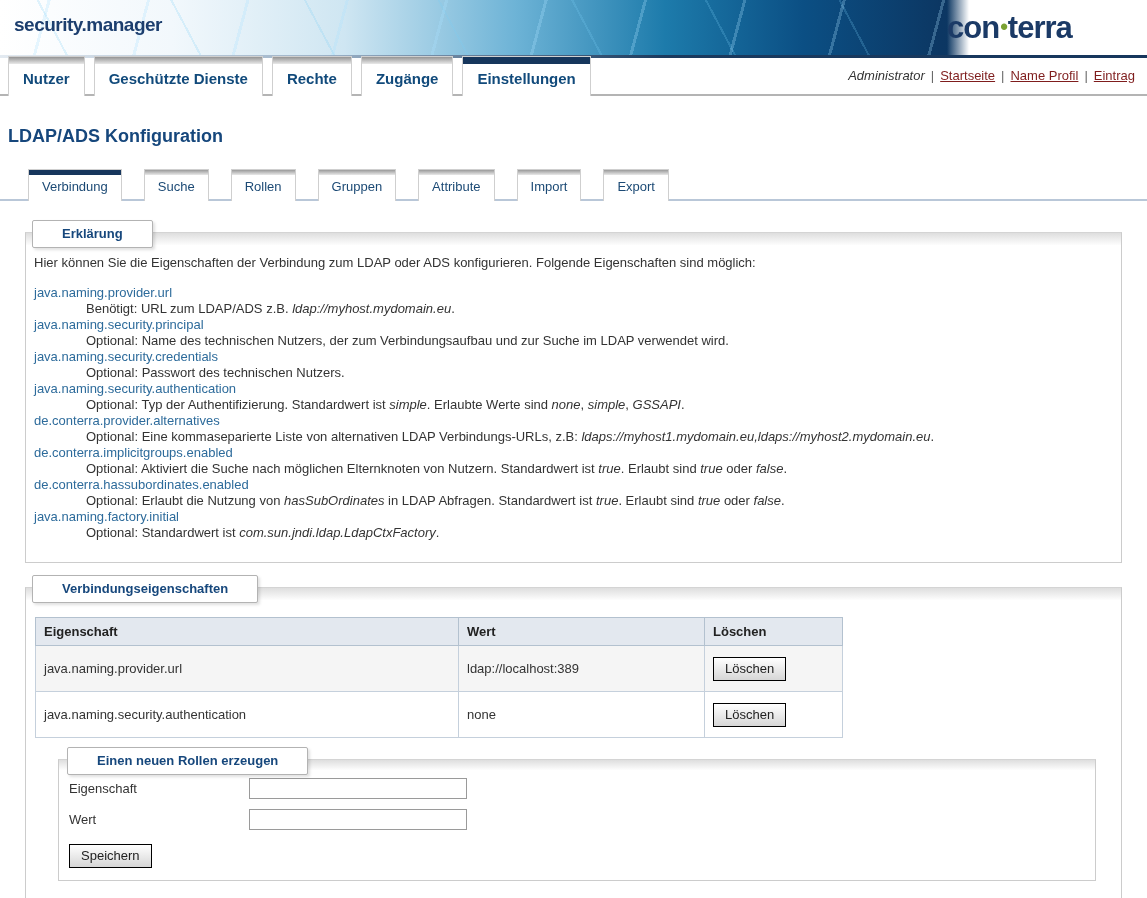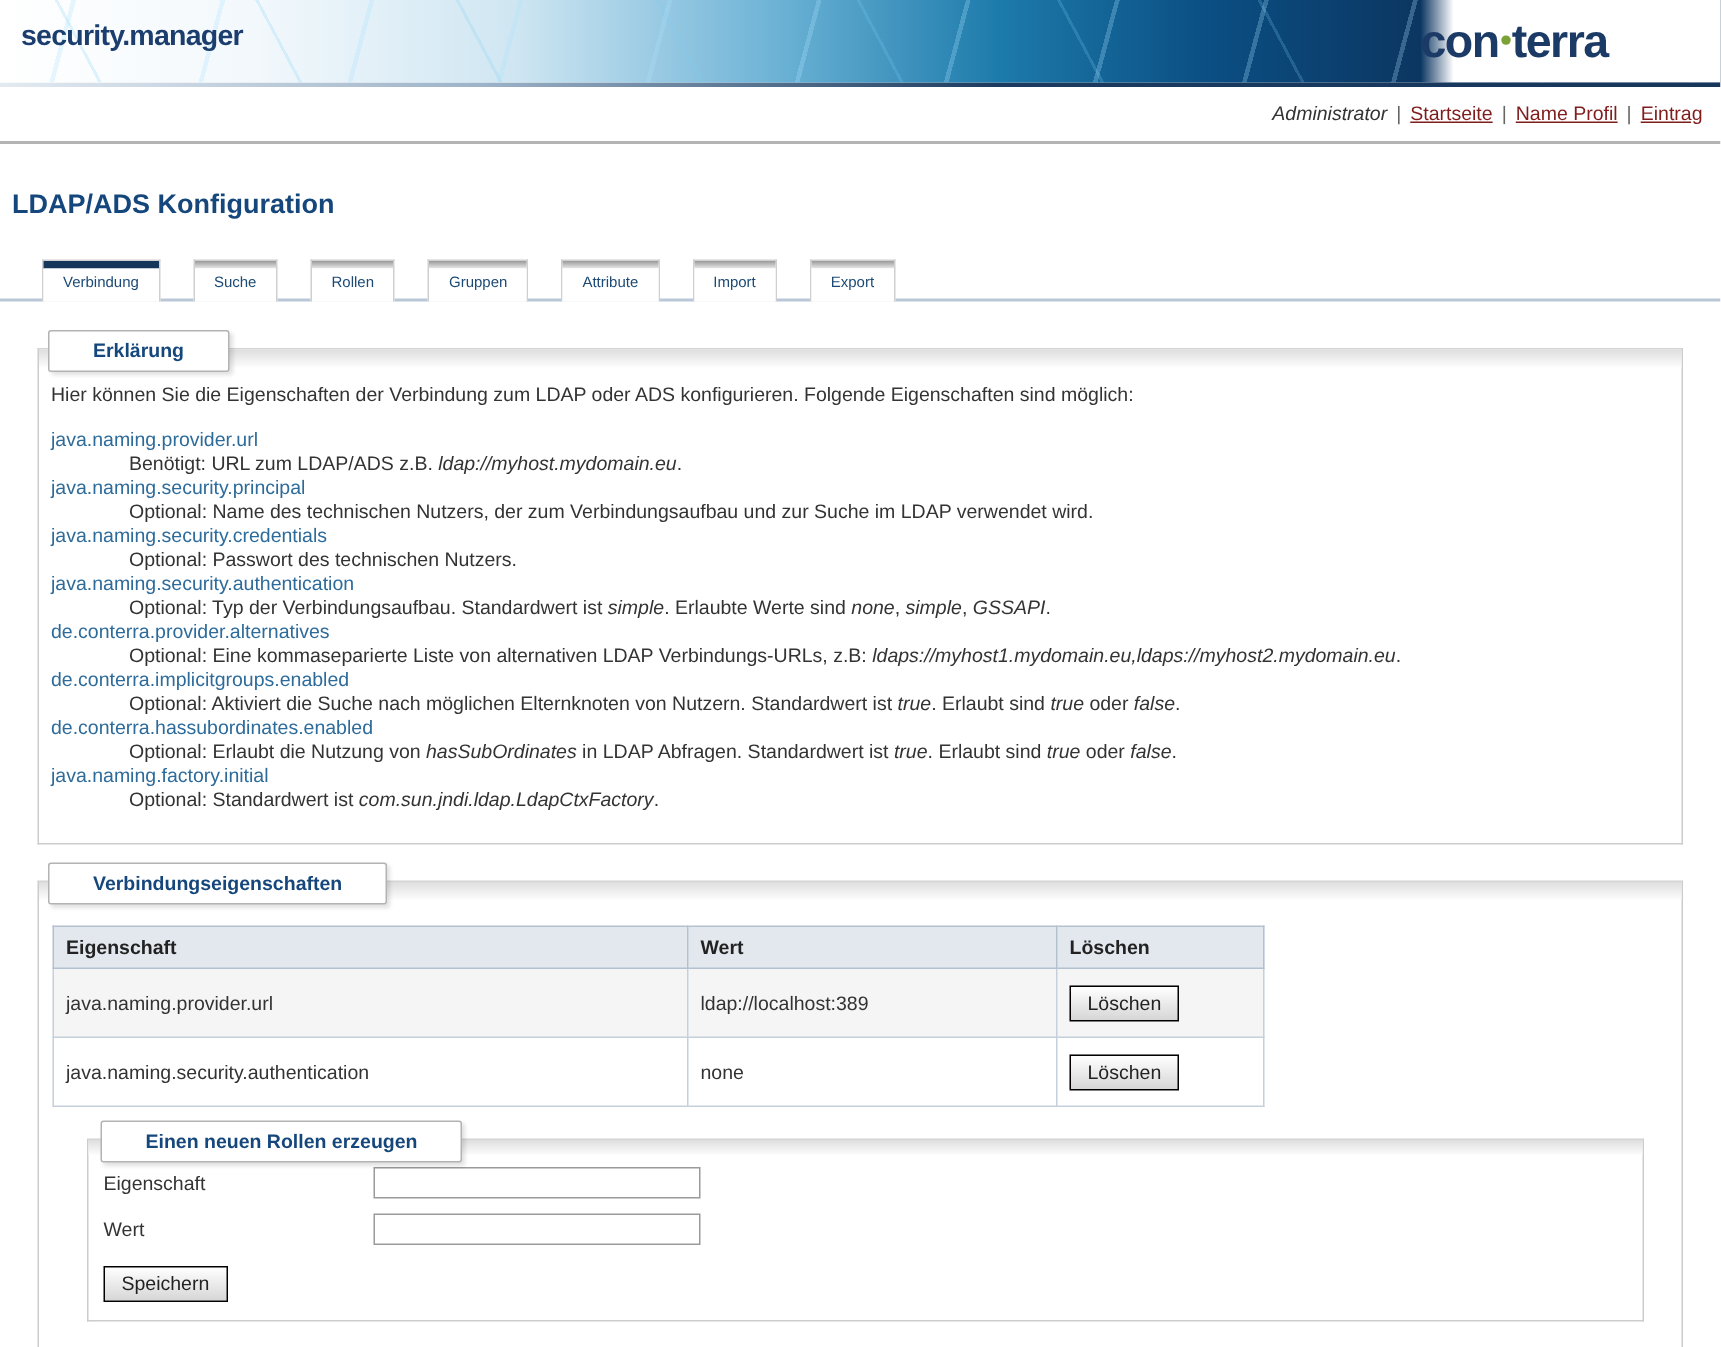--- a/index.html
+++ b/index.html
@@ -51,21 +51,21 @@
   
   .page-title { margin:30px 0 0 8px; font-size:18px; font-weight:bold; color:#16477c; }
 
   
   .subnav { position:relative; height:30px; margin-top:24px; }
   .subnav .rule { position:absolute; left:0; right:0; bottom:0; height:2px; background:#b9c7d8; }
   .subtabs { position:absolute; left:28px; bottom:0; display:flex; z-index:2; }
   .stab { margin-right:22px; background:#fff; border:1px solid #cfcfcf; border-bottom:none; cursor:pointer; }
   .stab .cap { height:5px; background:linear-gradient(180deg,#9a9a9a,#e9e9e9); }
   .stab.sel .cap { background:#16365c; }
-  .stab .lbl { padding:4px 13px 7px; font-size:10px; color:#1c4a75; background:#fff; }
+  .stab .lbl { padding:4px 13px 7px; font-size:13px; color:#1c4a75; background:#fff; }
 
   
   .box { position:relative; margin:0 25px; border:1px solid #ccc; border-top:1px solid #d4d4d4; background:#fff; }
   .box .grad { height:12px; background:linear-gradient(180deg,#dedede,#fdfdfd); }
   .legend {
     position:absolute; top:-13px; left:6px; background:#fff;
     border:1px solid #b3b3b3; border-radius:2px; padding:5px 29px 6px;
     font-weight:bold; font-size:13px; color:#16477c;
     box-shadow:2px 2px 3px rgba(0,0,0,0.12); z-index:3;
   }
@@ -117,20 +117,42 @@
   <div class="app-title">security.manager</div>
   <div class="logo-box">
     <div class="logo-text">
       <span>con</span><span class="dot">•</span><span>terra</span>
     </div>
   </div>
 </div>
 <div class="header-rule"></div>
 
 <div class="navrow">
+  <div class="tabs">
+      <div class="tab">
+        <div class="cap"></div>
+        <div class="lbl">Nutzer</div>
+      </div>
+      <div class="tab">
+        <div class="cap"></div>
+        <div class="lbl">Geschützte Dienste</div>
+      </div>
+      <div class="tab">
+        <div class="cap"></div>
+        <div class="lbl">Rechte</div>
+      </div>
+      <div class="tab">
+        <div class="cap"></div>
+        <div class="lbl">Zugänge</div>
+      </div>
+      <div class="tab sel">
+        <div class="cap"></div>
+        <div class="lbl">Einstellungen</div>
+      </div>
+    </div>
   <div class="adminlinks"><span class="uname">Administrator</span><span class="sep">|</span><a>Startseite</a><span class="sep">|</span><a>Name Profil</a><span class="sep">|</span><a>Eintrag</a></div>
   <div class="rule"></div>
 </div>
 
 <div class="page-title">LDAP/ADS Konfiguration</div>
 
 <div class="subnav">
   <div class="subtabs">
       <div class="stab sel">
         <div class="cap"></div>
@@ -170,21 +192,21 @@
   <div class="expl-body">
     <div class="expl-intro">Hier können Sie die Eigenschaften der Verbindung zum LDAP oder ADS konfigurieren. Folgende Eigenschaften sind möglich:</div>
     <div id="prop-list">
         <div class="prop-name">java.naming.provider.url</div>
         <div class="prop-desc"><span>Benötigt: URL zum LDAP/ADS z.B. </span><em>ldap://myhost.mydomain.eu</em><span>.</span></div>
         <div class="prop-name">java.naming.security.principal</div>
         <div class="prop-desc"><span>Optional: Name des technischen Nutzers, der zum Verbindungsaufbau und zur Suche im LDAP verwendet wird.</span></div>
         <div class="prop-name">java.naming.security.credentials</div>
         <div class="prop-desc"><span>Optional: Passwort des technischen Nutzers.</span></div>
         <div class="prop-name">java.naming.security.authentication</div>
-        <div class="prop-desc"><span>Optional: Typ der Verbindungsaufbau. Standardwert ist </span><em>simple</em><span>. Erlaubte Werte sind </span><em>none</em><span>, </span><em>simple</em><span>, </span><em>GSSAPI</em><span>.</span></div>
+        <div class="prop-desc"><span>Optional: Typ der Authentifizierung. Standardwert ist </span><em>simple</em><span>. Erlaubte Werte sind </span><em>none</em><span>, </span><em>simple</em><span>, </span><em>GSSAPI</em><span>.</span></div>
         <div class="prop-name">de.conterra.provider.alternatives</div>
         <div class="prop-desc"><span>Optional: Eine kommaseparierte Liste von alternativen LDAP Verbindungs-URLs, z.B: </span><em>ldaps://myhost1.mydomain.eu,ldaps://myhost2.mydomain.eu</em><span>.</span></div>
         <div class="prop-name">de.conterra.implicitgroups.enabled</div>
         <div class="prop-desc"><span>Optional: Aktiviert die Suche nach möglichen Elternknoten von Nutzern. Standardwert ist </span><em>true</em><span>. Erlaubt sind </span><em>true</em><span> oder </span><em>false</em><span>.</span></div>
         <div class="prop-name">de.conterra.hassubordinates.enabled</div>
         <div class="prop-desc"><span>Optional: Erlaubt die Nutzung von </span><em>hasSubOrdinates</em><span> in LDAP Abfragen. Standardwert ist </span><em>true</em><span>. Erlaubt sind </span><em>true</em><span> oder </span><em>false</em><span>.</span></div>
         <div class="prop-name">java.naming.factory.initial</div>
         <div class="prop-desc"><span>Optional: Standardwert ist </span><em>com.sun.jndi.ldap.LdapCtxFactory</em><span>.</span></div>
       </div>
   </div>

